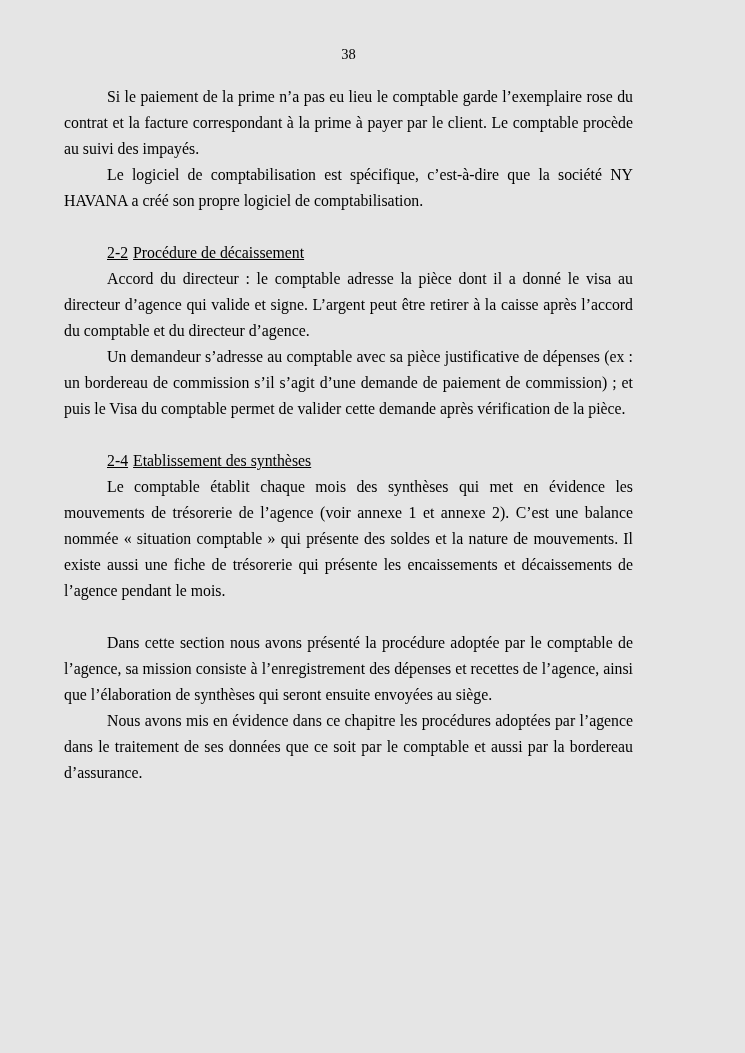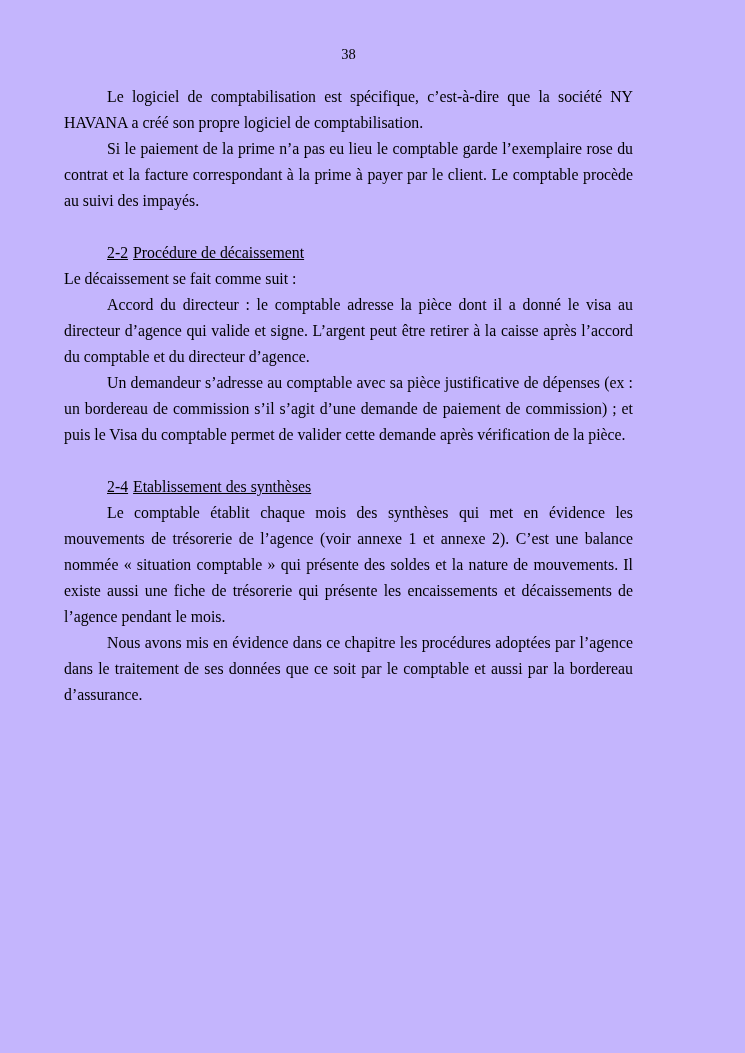--- a/index.html
+++ b/index.html
@@ -5,21 +5,21 @@
   html, body {
     margin: 0;
     padding: 0;
     background: #ffffff;
   }
   .page {
     position: relative;
     width: 745px;
     height: 1053px;
     box-sizing: border-box;
-    background: #c4b5fd;
+    background: #e5e5e5;
     color: #000000;
     font-family: "Liberation Serif", "DejaVu Serif", serif;
     font-size: 15.8px;
     line-height: 26px;
     padding: 44px 112px 0 64px;
     overflow: hidden;
   }
   .page-number {
     text-align: center;
     font-size: 14.5px;
@@ -51,38 +51,38 @@
     text-align: center;
   }
 </style>
 </head>
 <body>
 
 <div class="page">
 
   <div class="page-number">38</div>
 
+  <p class="para">Si le paiement de la prime n’a pas eu lieu le comptable garde l’exemplaire rose du contrat et la facture correspondant à la prime à payer par le client. Le comptable procède au suivi des impayés.</p>
+
   <p class="para">Le logiciel de comptabilisation est spécifique, c’est-à-dire que la société NY HAVANA a créé son propre logiciel de comptabilisation.</p>
-
-  <p class="para">Si le paiement de la prime n’a pas eu lieu le comptable garde l’exemplaire rose du contrat et la facture correspondant à la prime à payer par le client. Le comptable procède au suivi des impayés.</p>
 
   <p class="heading">
     <span class="prefix">2-2</span><span class="u">Procédure de décaissement</span>
   </p>
 
-  <p class="para flush">Le décaissement se fait comme suit :</p>
 
   <p class="para">Accord du directeur : le comptable adresse la pièce dont il a donné le visa au directeur d’agence qui valide et signe. L’argent peut être retirer à la caisse après l’accord du comptable et du directeur d’agence.</p>
 
   <p class="para">Un demandeur s’adresse au comptable avec sa pièce justificative de dépenses (ex : un bordereau de commission s’il s’agit d’une demande de paiement de commission) ; et puis le Visa du comptable permet de valider cette demande après vérification de la pièce.</p>
 
 
 
   <p class="heading">
     <span class="prefix">2-4</span><span class="u">Etablissement des synthèses</span>
   </p>
 
   <p class="para">Le comptable établit chaque mois des synthèses qui met en évidence les mouvements de trésorerie de l’agence (voir annexe 1 et annexe 2). C’est une balance nommée « situation comptable » qui présente des soldes et la nature de mouvements. Il existe aussi une fiche de trésorerie qui présente les encaissements et décaissements de l’agence pendant le mois.</p>
 
+  <p class="para gap-top">Dans cette section nous avons présenté la procédure adoptée par le comptable de l’agence, sa mission consiste à l’enregistrement des dépenses et recettes de l’agence, ainsi que l’élaboration de synthèses qui seront ensuite envoyées au siège.</p>
 
   <p class="para">Nous avons mis en évidence dans ce chapitre les procédures adoptées par l’agence dans le traitement de ses données que ce soit par le comptable et aussi par la bordereau d’assurance.</p>
 
 </div>
 
 </body></html>

